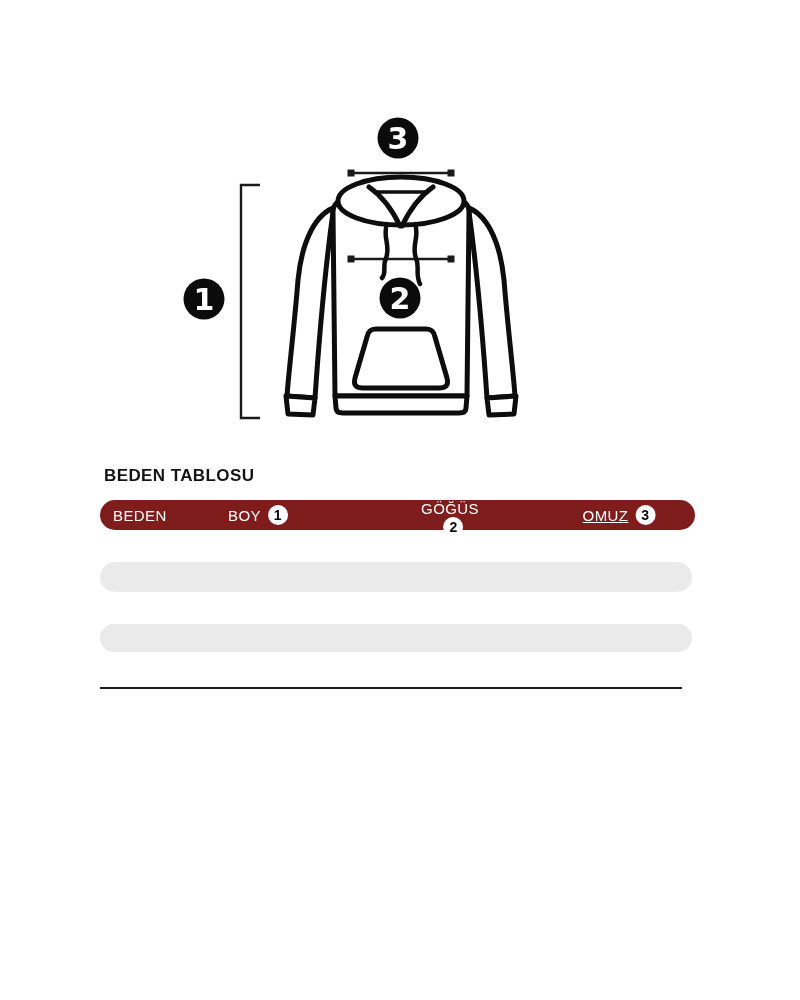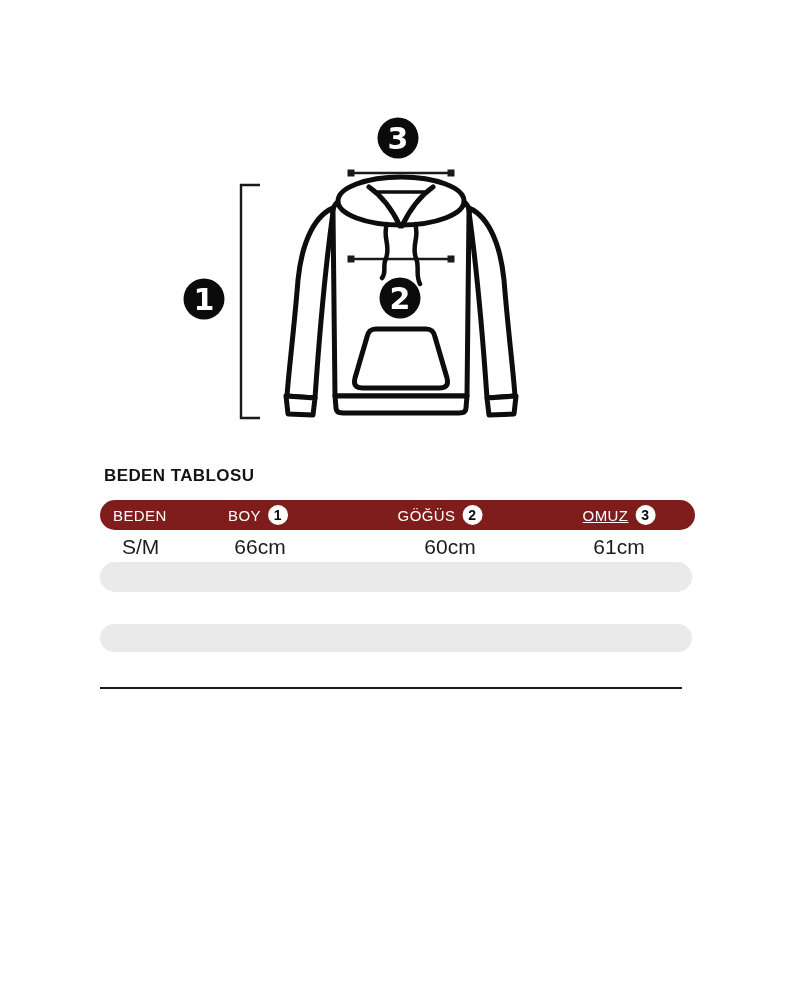--- a/index.html
+++ b/index.html
@@ -21,21 +21,21 @@
 
   
   .chart-title{position:absolute;left:104px;top:466px;font-size:17px;font-weight:bold;
                letter-spacing:.4px;color:#141414;}
   .header-bar{position:absolute;left:100px;top:500px;width:595px;height:30px;
               background:#7f1d1d;border-radius:15px;color:#ffffff;text-align:right;}
   .hcell{position:absolute;top:0;height:30px;display:flex;align-items:center;
          font-size:15px;letter-spacing:.4px;white-space:nowrap;}
   .hcell.c1{left:13px;}
   .hcell.c2{left:158px;transform:translateX(-50%);}
-  .hcell.c3{left:340px;transform:translateX(-50%);}
+  .hcell.c3{left:350px;transform:translateX(-50%);flex-direction:column;}
   .hcell.c4{left:519px;transform:translateX(-50%);text-decoration:underline;}
   .hbadge{width:20px;height:20px;border-radius:50%;background:#ffffff;color:#0b0b0b;
           font-weight:bold;font-size:14px;display:flex;align-items:center;
           justify-content:center;margin-left:7px;flex:0 0 auto;}
   .trow{position:absolute;left:100px;width:595px;height:28px;color:#1c1c1c;font-size:21px;}
   .trow .cell{position:absolute;top:0;height:28px;display:flex;align-items:center;white-space:nowrap;}
   .cell.c1{left:22px;}
   .cell.c2{left:160px;transform:translateX(-50%);}
   .cell.c3{left:350px;transform:translateX(-50%);}
   .cell.c4{left:519px;transform:translateX(-50%);}
@@ -109,26 +109,20 @@
     <div class="hcell c3">
       <span>GÖĞÜS</span>
       <span class="hbadge">2</span>
     </div>
     <div class="hcell c4">
       <span>OMUZ</span>
       <span class="hbadge">3</span>
     </div>
   </div>
 
-  <div class="trow r1">
-    <div class="cell c1">S/M</div>
-    <div class="cell c2">66cm</div>
-    <div class="cell c3">60cm</div>
-    <div class="cell c4">61cm</div>
-  </div>
 
   <div class="stripe s1"></div>
 
 
   <div class="stripe s2"></div>
 
   <div class="rule"></div>
 
 </div>
 

